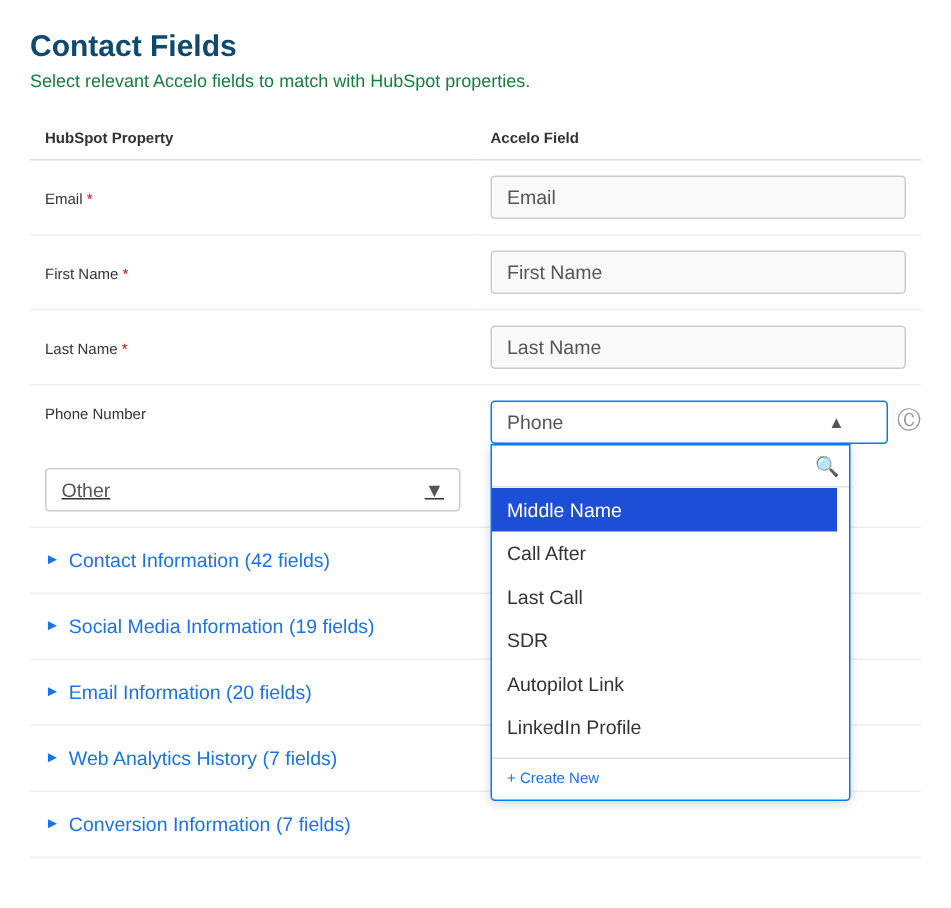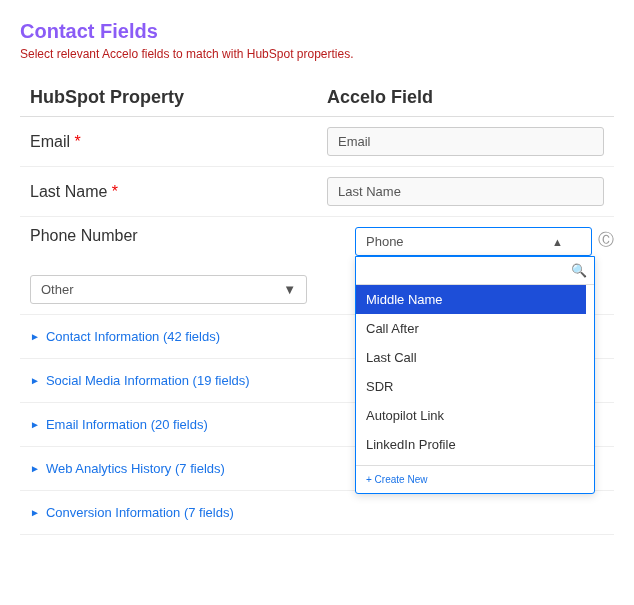--- a/index.html
+++ b/index.html
@@ -8,57 +8,57 @@
       font-size: 13px;
       background: #fff;
       color: #333;
       width: 634px;
       min-height: 605px;
       padding: 20px;
     }
     .page-title {
       font-size: 20px;
       font-weight: bold;
-      color: #8b5cf6;
+      color: #0c4a6e;
       margin-bottom: 4px;
     }
     .page-subtitle {
       font-size: 12px;
-      color: #b91c1c;
+      color: #15803d;
       margin-bottom: 18px;
     }
     .fields-table {
       width: 100%;
       border-collapse: collapse;
     }
     .fields-table thead tr {
       border-bottom: 1px solid #ddd;
     }
     .fields-table thead th {
       text-align: left;
       padding: 8px 10px;
       font-weight: bold;
-      font-size: 18px;
+      font-size: 10px;
       color: #333;
     }
     .fields-table thead th:first-child {
       width: 50%;
     }
     .fields-table thead th:last-child {
       width: 50%;
     }
     .fields-table tbody tr {
       border-bottom: 1px solid #eee;
     }
     .field-row td {
       padding: 10px 10px;
       vertical-align: middle;
     }
     .field-label {
-      font-size: 16px;
+      font-size: 10px;
       color: #333;
     }
     .field-label .required {
       color: #e00;
     }
     .accelo-input {
       width: 100%;
       border: 1px solid #ccc;
       border-radius: 3px;
       padding: 6px 10px;
@@ -216,46 +216,57 @@
         <span class="field-label">
           <span>Email</span>
           <span class="required"> *</span>
         </span>
       </td>
       <td>
         <input type="text" class="accelo-input" value="Email" style="">
       </td>
     </tr>
 
+    <tr class="field-row">
+      <td>
+        <span class="field-label">
+          <span>First Name</span>
+          <span class="required"> *</span>
+        </span>
+      </td>
+      <td>
+        <input type="text" class="accelo-input" value="First Name" style="">
+      </td>
+    </tr>
 
     <tr class="field-row">
       <td>
         <span class="field-label">
           <span>Last Name</span>
           <span class="required"> *</span>
         </span>
       </td>
       <td>
         <input type="text" class="accelo-input" value="Last Name" style="">
       </td>
     </tr>
 
     <tr class="phone-row">
       <td class="other-cell" style="vertical-align:top; padding-top:10px;">
         <span class="field-label">Phone Number</span>
-        <div style="margin-top: 30px;">
+        <div style="margin-top: 30px; text-decoration: underline;">
           <div class="other-select">
             <span>Other</span>
             <span class="chevron">▼</span>
           </div>
         </div>
       </td>
       <td style="padding: 10px 0 10px 10px; vertical-align: top;">
         <div style="display:flex; align-items: flex-start;">
-          <div class="phone-accelo-col" style="flex:1; position:relative;margin-left:28px;">
+          <div class="phone-accelo-col" style="flex:1; position:relative;">
 
             <div class="phone-select-box">
               <span>Phone</span>
               <span class="chevron">▲</span>
             </div>
 
             <div class="dropdown-container">
               <div class="dropdown-search">
                 <input type="text" placeholder="" style="">
                 <span class="search-icon">🔍</span>

